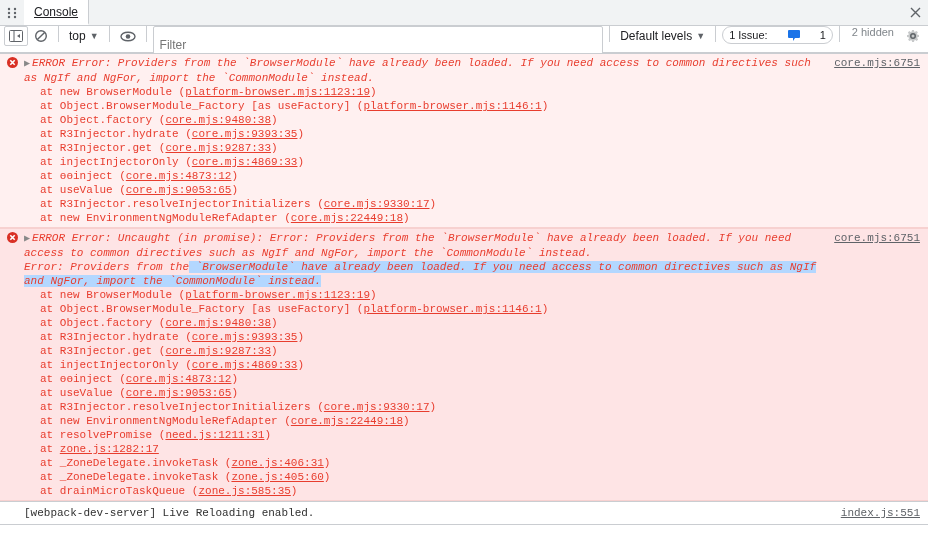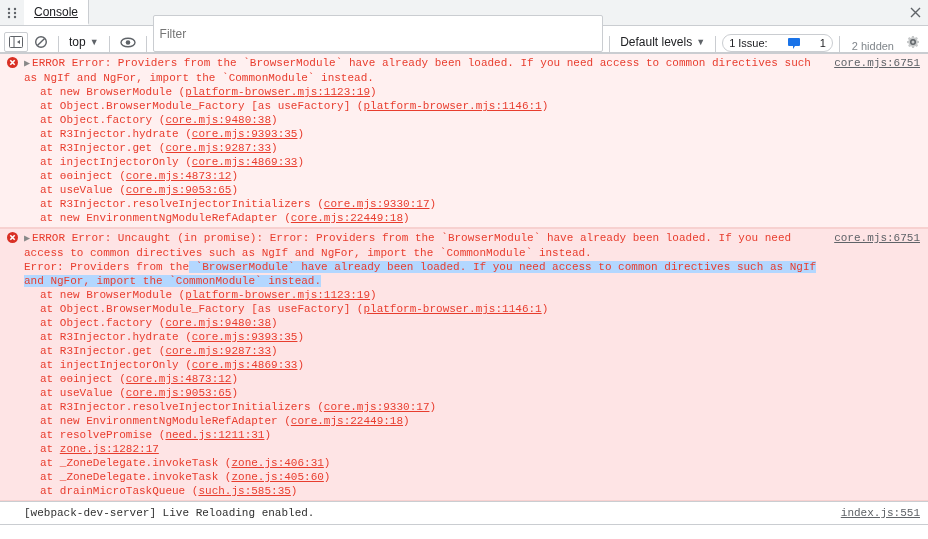--- a/index.html
+++ b/index.html
@@ -43,21 +43,21 @@
     .tab { height: 25px; padding: 0 10px; display:flex; align-items:center; background:#fff; border-right:1px solid var(--border-gray); font-size:12px;text-decoration:underline; }
     .tab.active { border-bottom: 2px solid transparent; }
     .tab-bar .spacer { flex: 1; }
     .tab-bar .close { width: 26px; display:flex; align-items:center; justify-content:center; color:#5f6368; cursor:pointer; }
 
     
     .toolbar {
       height: 27px;
       border-bottom: 1px solid var(--border-gray);
       display: flex;
-      align-items: flex-end;
+      align-items: flex-start;
       gap: 2px;
       padding: 0 4px;
     }
     .tbtn { height: 20px; min-width: 20px; padding:0 4px; display:flex; align-items:center; justify-content:center; color:#5f6368; border-radius:2px; }
     .tbtn.bordered { border: 1px solid var(--border-gray); }
     .tbtn.select { height:20px; font-size:12px; color:#202124; gap:4px; }
     .chev { font-size: 9px; color:#5f6368; }
     .sep { width: 1px; height: 16px; background: var(--border-gray); margin: 0 4px; }
     .filter {
       flex: 1;
@@ -94,21 +94,21 @@
       position: relative;
     }
     .msg.error { background: var(--error-bg); }
     .msg.error + .msg.error { border-top: 1px solid #f7d1d0; }
     .msg .row { display:flex; align-items:flex-start; }
     .msg .gutter { width: 24px; display:flex; justify-content:center; padding-top:1px; }
     .msg .content { flex: 1; padding-right: 8px; color: var(--error-text); white-space: pre; }
     .msg .src { color: #5f6368; text-decoration: underline; padding-right: 8px; }
 
     .arrow { color: #888; font-size:10px; margin-right:2px; }
-    .errtxt { color: var(--error-text); }
+    .errtxt { color: var(--error-text); font-style: italic; }
     .stack-line { padding-left: 40px; color: var(--error-text); white-space: nowrap; overflow:hidden; text-overflow:ellipsis; }
     .stack-link { text-decoration: underline; color: var(--error-text); }
 
     .highlight-line { background: #b3d7ff; display:inline; }
 
     .info-row { display:flex; padding: 4px 0; border-top:1px solid var(--border-gray); border-bottom:1px solid var(--border-gray); }
     .info-row .gutter { width:24px; }
     .info-row .content { flex:1; font-family: var(--mono); font-size:11px; color:#303030; white-space:pre; }
     .info-row .src { color:#5f6368; text-decoration: underline; padding-right:8px; }
 
@@ -240,21 +240,21 @@
         <div class="stack-line">    at R3Injector.get (<span class="stack-link">core.mjs:9287:33</span>)</div>
         <div class="stack-line">    at injectInjectorOnly (<span class="stack-link">core.mjs:4869:33</span>)</div>
         <div class="stack-line">    at ɵɵinject (<span class="stack-link">core.mjs:4873:12</span>)</div>
         <div class="stack-line">    at useValue (<span class="stack-link">core.mjs:9053:65</span>)</div>
         <div class="stack-line">    at R3Injector.resolveInjectorInitializers (<span class="stack-link">core.mjs:9330:17</span>)</div>
         <div class="stack-line">    at new EnvironmentNgModuleRefAdapter (<span class="stack-link">core.mjs:22449:18</span>)</div>
         <div class="stack-line">    at resolvePromise (<span class="stack-link">need.js:1211:31</span>)</div>
         <div class="stack-line">    at <span class="stack-link">zone.js:1282:17</span></div>
         <div class="stack-line">    at _ZoneDelegate.invokeTask (<span class="stack-link">zone.js:406:31</span>)</div>
         <div class="stack-line">    at _ZoneDelegate.invokeTask (<span class="stack-link">zone.js:405:60</span>)</div>
-        <div class="stack-line">    at drainMicroTaskQueue (<span class="stack-link">such.js:585:35</span>)</div>
+        <div class="stack-line">    at drainMicroTaskQueue (<span class="stack-link">zone.js:585:35</span>)</div>
       </div>
   </div>
 
   <div class="info-row">
     <div class="gutter"></div>
     <div class="content">[webpack-dev-server] Live Reloading enabled.</div>
     <a class="src">index.js:551</a>
   </div>
 
 </div>

